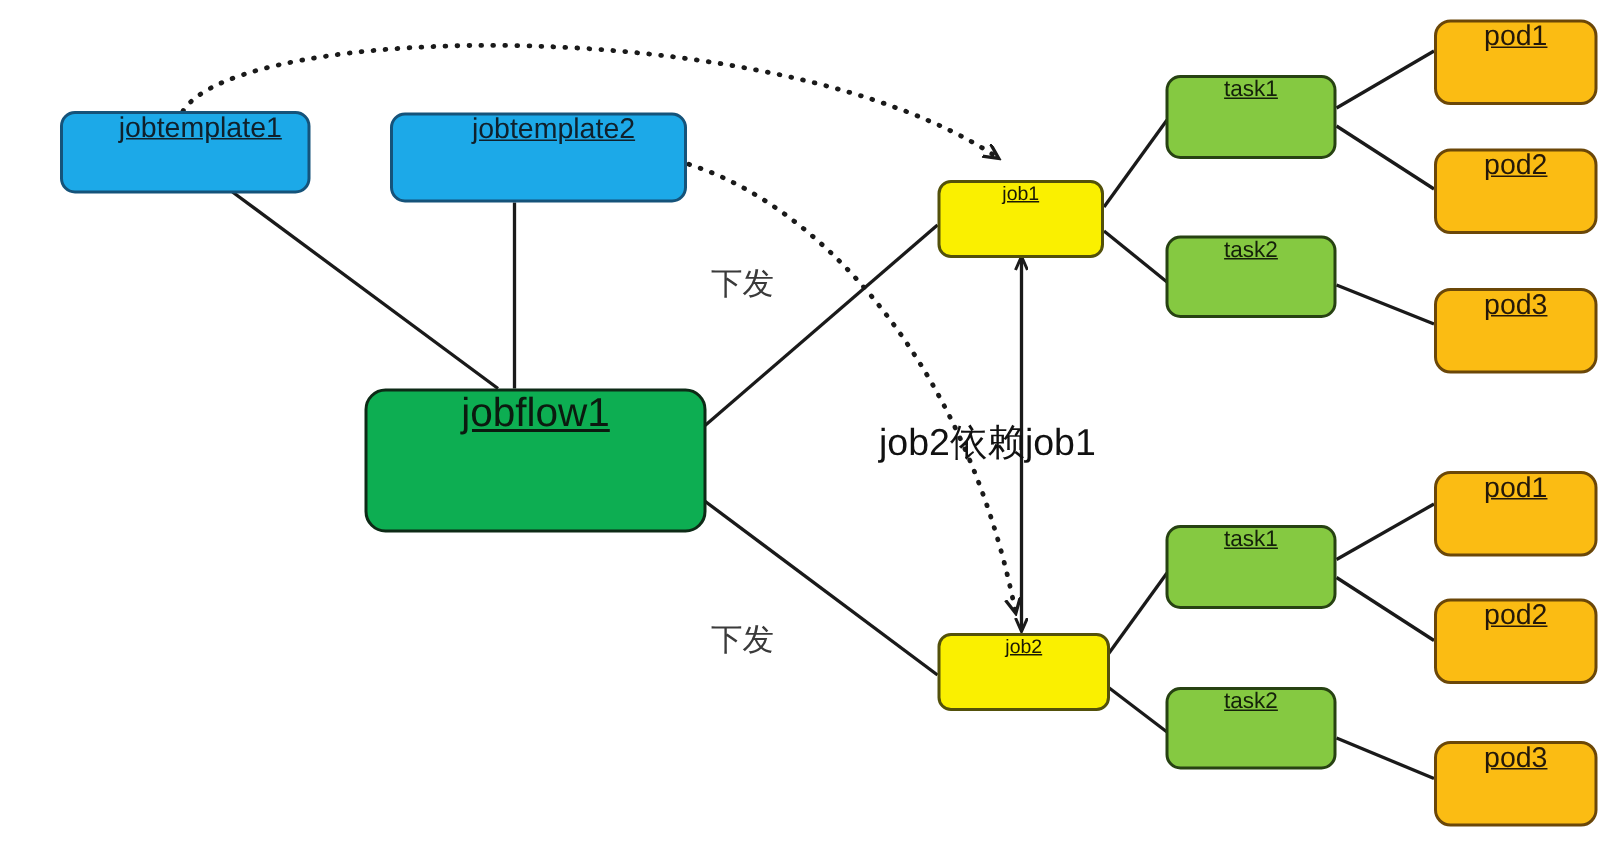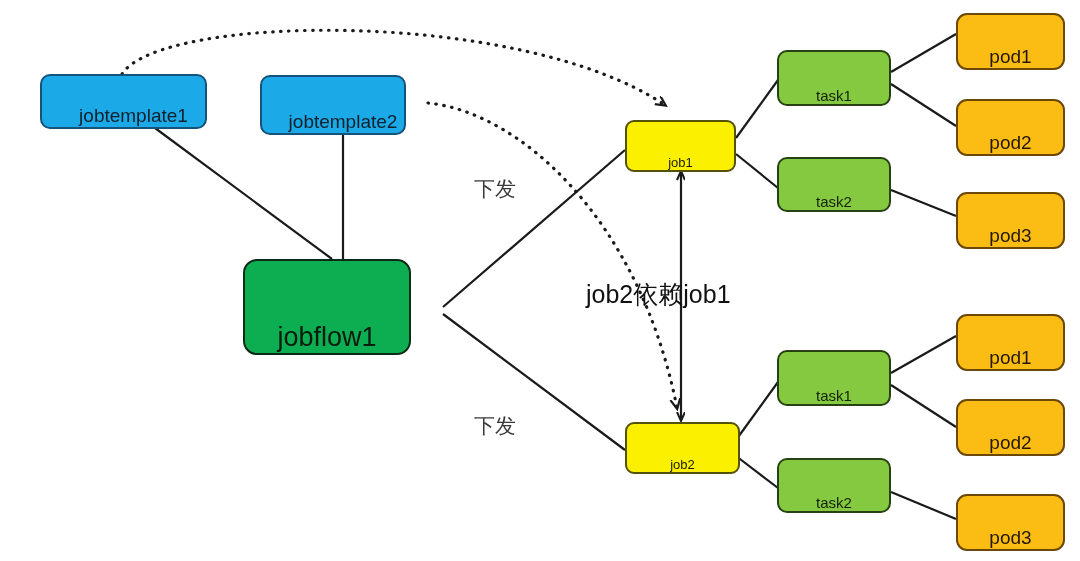--- a/index.html
+++ b/index.html
@@ -20,26 +20,27 @@
     left: 0;
     top: 0;
     width: 1080px;
     height: 561px;
     pointer-events: none;
   }
   .node {
     position: absolute;
     box-sizing: border-box;
     display: flex;
-    align-items: flex-end;
+    align-items: flex-start;
     justify-content: center;
     text-align: center;
     line-height: 1.1;
     color: #1a1a1a;
     white-space: nowrap;
+    text-decoration: underline;
   }
   .node-template {
     background: #1CA9E8;
     border: 2px solid #15537a;
     border-radius: 10px;
     font-size: 19px;
     color: #10202b;
     padding-left: 20px;
   }
   .node-flow {
@@ -127,25 +128,25 @@
     <line x1="891" y1="373" x2="956" y2="336" stroke="#1a1a1a" stroke-width="2.2"></line>
     <line x1="891" y1="385" x2="956" y2="427" stroke="#1a1a1a" stroke-width="2.2"></line>
 
     <line x1="891" y1="492" x2="956" y2="519" stroke="#1a1a1a" stroke-width="2.2"></line>
   </svg>
 
   <div class="node node-template" style="left:40px; top:74px; width:167px; height:55px;">
     <span>jobtemplate1</span>
   </div>
 
-  <div class="node node-template" style="left:260px; top:75px; width:146px; height:60px;">
+  <div class="node node-template" style="left:260px; top:75px; width:198px; height:60px;">
     <span>jobtemplate2</span>
   </div>
 
-  <div class="node node-flow" style="left:243px; top:259px; width:168px; height:96px;">
+  <div class="node node-flow" style="left:243px; top:259px; width:228px; height:96px;">
     <span>jobflow1</span>
   </div>
 
   <div class="node node-job" style="left:625px; top:120px; width:111px; height:52px;">
     <span>job1</span>
   </div>
 
   <div class="node node-job" style="left:625px; top:422px; width:115px; height:52px;">
     <span>job2</span>
   </div>

